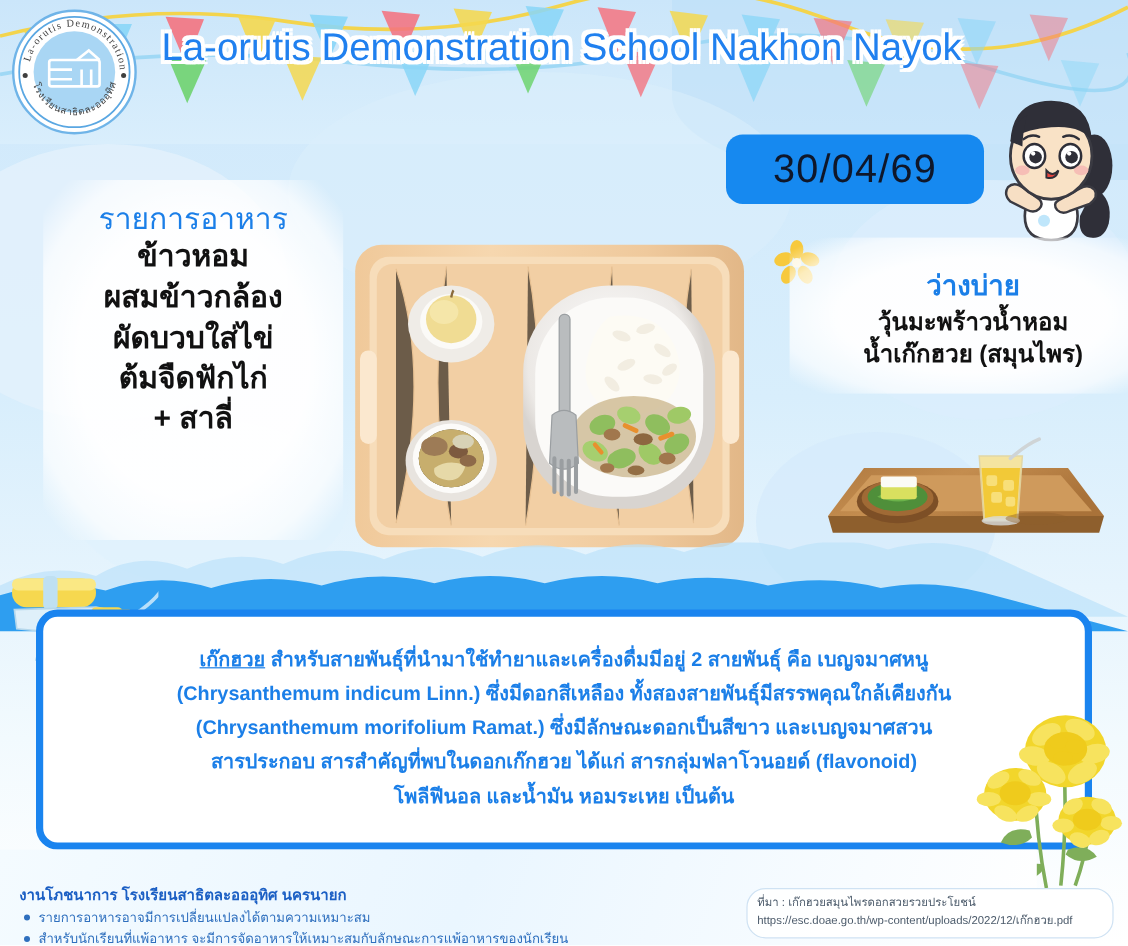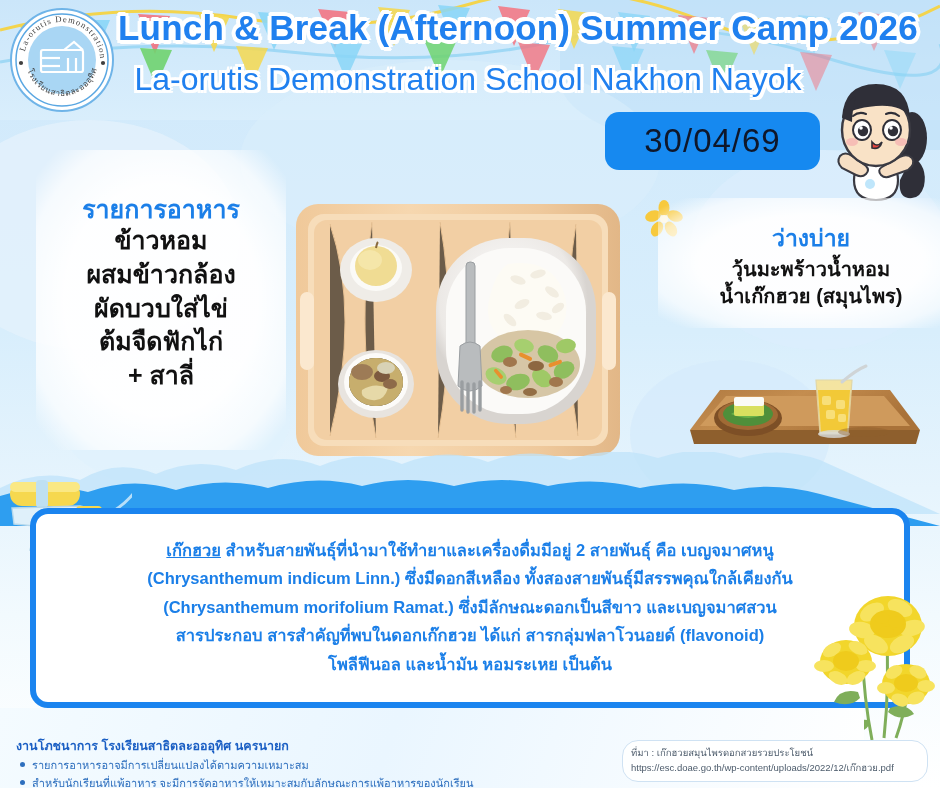--- a/index.html
+++ b/index.html
@@ -82,21 +82,21 @@
   
   .girl { position: absolute; left: 812px; top: 72px; width: 128px; height: 136px; }
 
   
   .menu-card {
     position: absolute; left: 36px; top: 150px; width: 250px; height: 300px;
     text-align: center;
     background: radial-gradient(ellipse at center, rgba(255,255,255,.97) 55%, rgba(255,255,255,.70) 78%, rgba(255,255,255,0) 92%);
   }
   .menu-head {
-    font-size: 25px; font-weight: bold; color: #1b7fe8; margin-top: 44px; line-height: 1.2;
+    font-size: 25px; font-weight: normal; color: #1b7fe8; margin-top: 18px; line-height: 1.2;
   }
   .menu-item {
     font-size: 25px; font-weight: bold; color: #111111; line-height: 1.35;
   }
 
   
   .snack-card {
     position: absolute; left: 658px; top: 198px; width: 306px; height: 130px;
     text-align: center;
     background: radial-gradient(ellipse at center, rgba(255,255,255,.96) 52%, rgba(255,255,255,.66) 76%, rgba(255,255,255,0) 92%);
@@ -228,21 +228,20 @@
       <textPath href="#arcTop" startOffset="7%">La-orutis Demonstration School</textPath>
     </text>
     <text font-family="'Liberation Sans', sans-serif" font-size="8" fill="#3f3f3f" letter-spacing="0.6">
       <textPath href="#arcBot" startOffset="9%">โรงเรียนสาธิตละอออุทิศ</textPath>
     </text>
     <circle cx="13" cy="57" r="2.1" fill="#3f3f3f"></circle>
     <circle cx="95" cy="57" r="2.1" fill="#3f3f3f"></circle>
   </svg>
 
   <div class="title-wrap">
-    <div class="title-main">Lunch &amp; Break (Afternoon) Summer Camp  2026</div>
     <div class="title-sub">La-orutis Demonstration School Nakhon Nayok</div>
   </div>
 
   <div class="date-badge">
     <span>30/04/69</span>
   </div>
 
   <svg class="girl" viewBox="0 0 128 136">
     <ellipse cx="100" cy="66" rx="15" ry="26" fill="#2f2f38"></ellipse>
     <path d="M100 84 q16 10 12 30 q-4 14 -16 12 q-10 -2 -8 -18z" fill="#2f2f38"></path>

